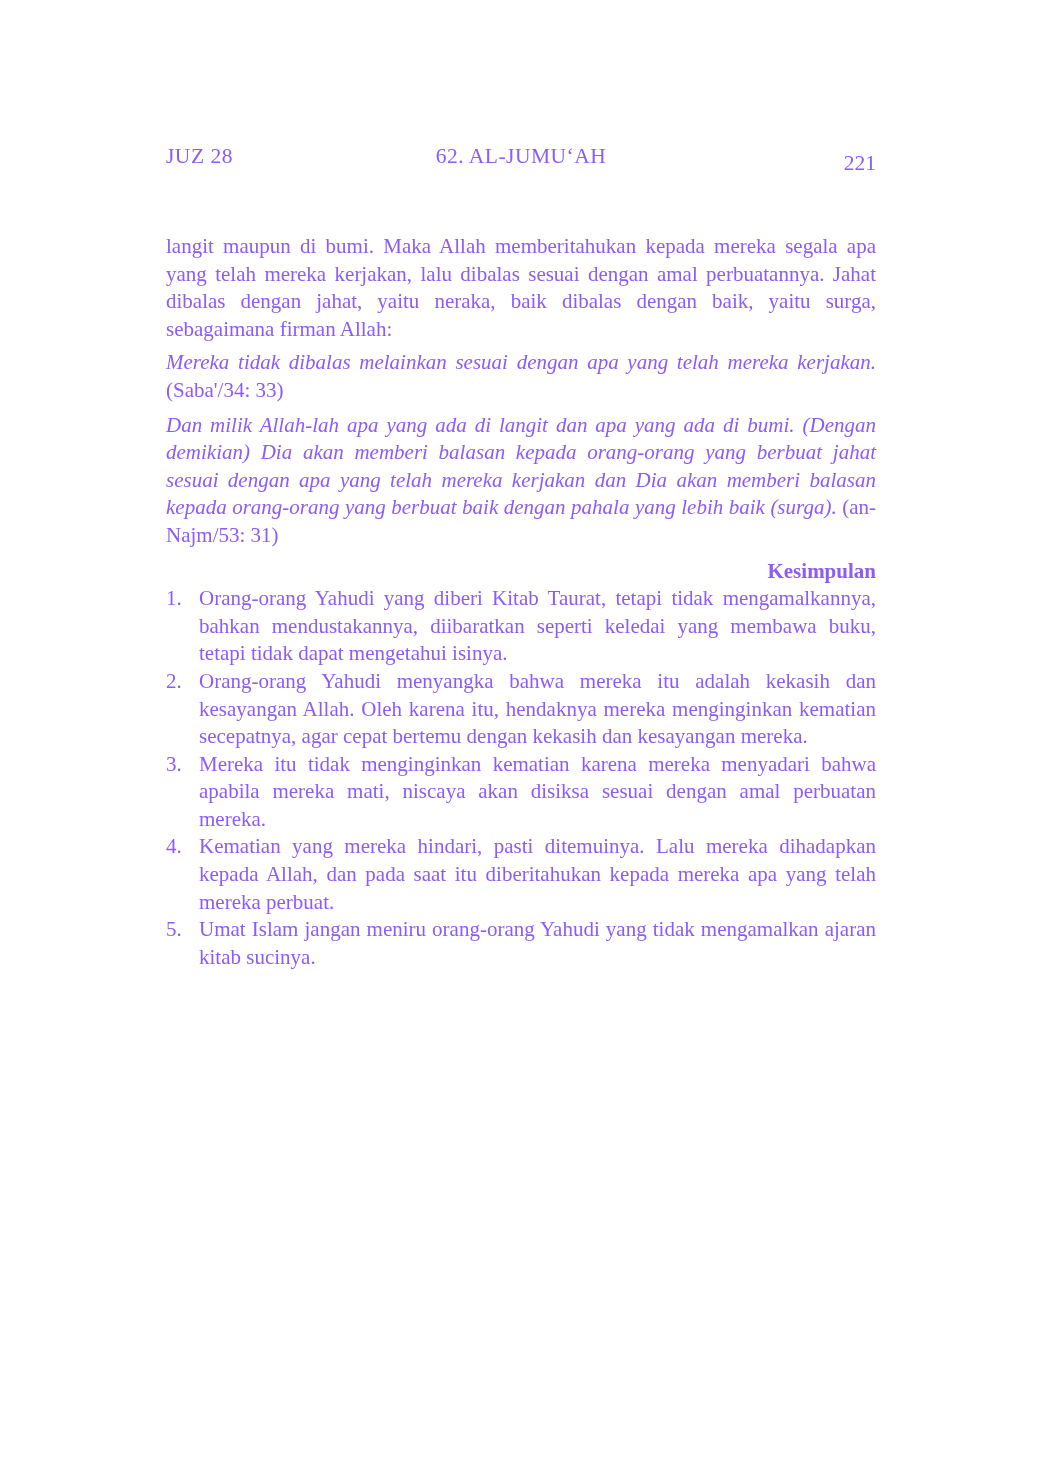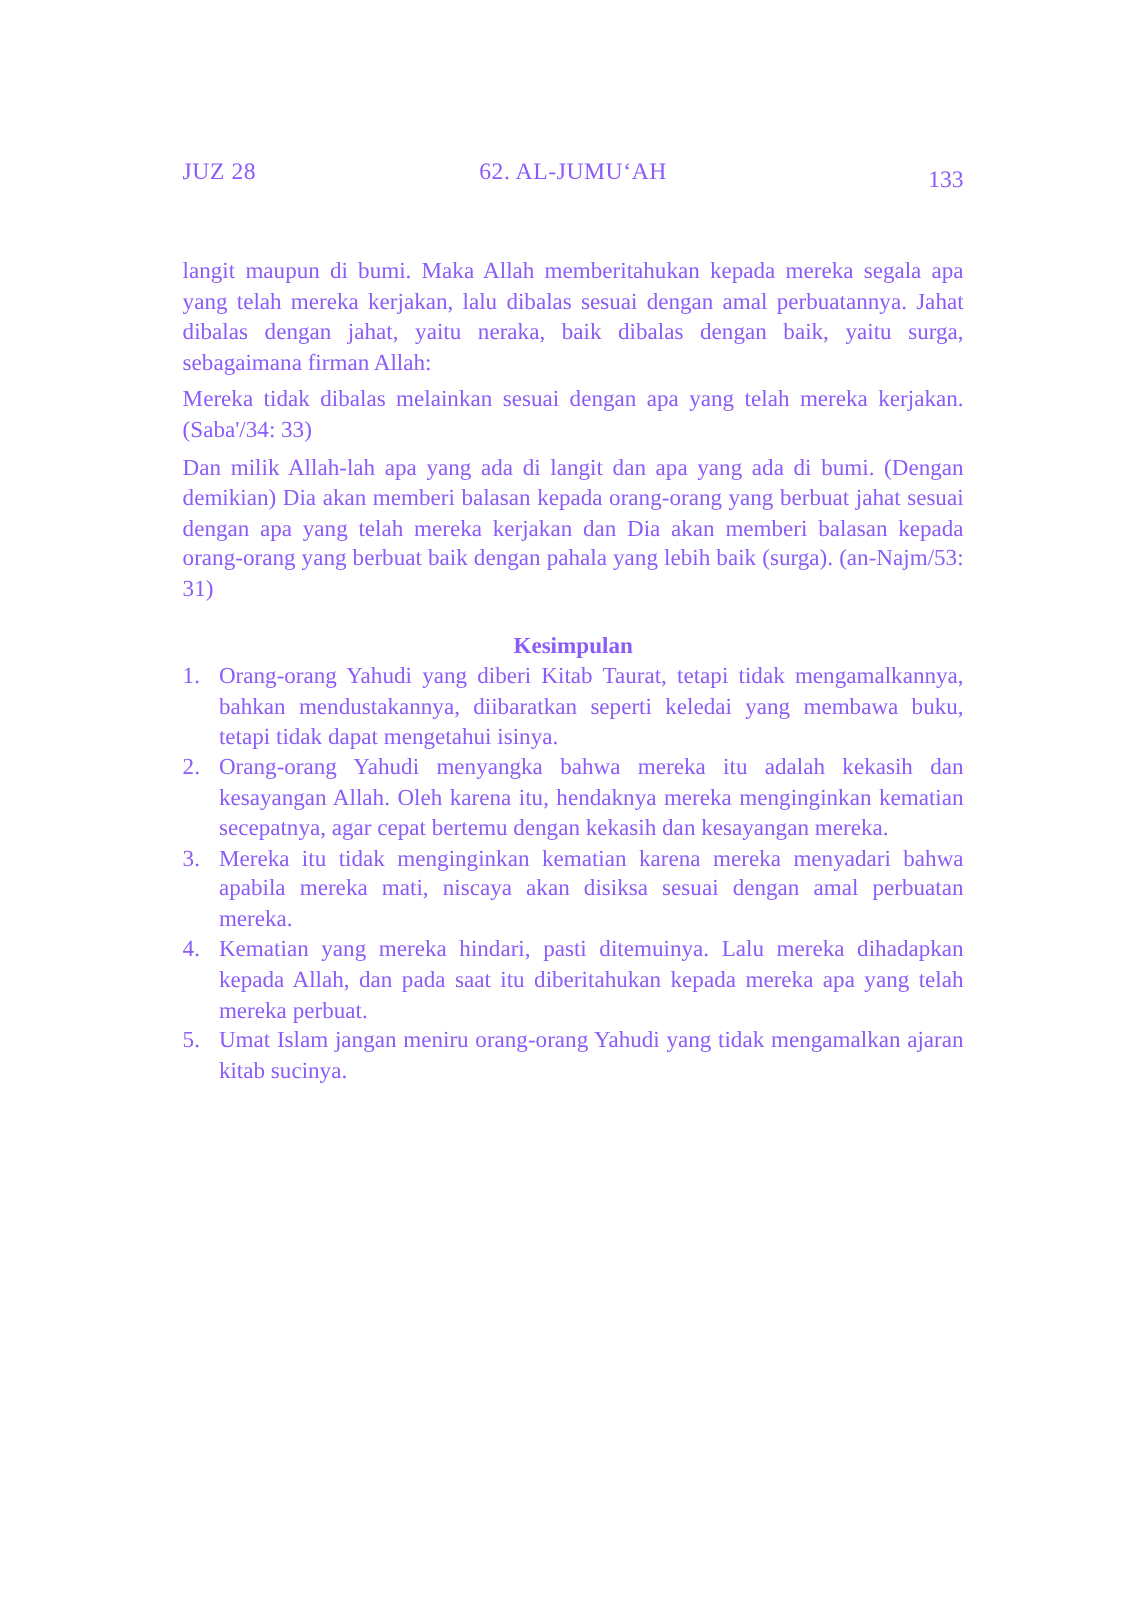--- a/index.html
+++ b/index.html
@@ -39,61 +39,61 @@
   .arabic-1 {
     margin-top: 12px;
     direction: rtl;
     text-align: center;
     font-family: "DejaVu Sans", sans-serif;
     font-weight: bold;
     font-size: 30px;
     line-height: 52px;
   }
   .trans-1 { margin-top: 6px; }
-  .italic { }
+  .italic { font-style: italic; }
   .ref { font-style: normal; }
   .firman {
     margin-top: 18px;
     text-indent: 33px;
     text-align: left;
   }
   .arabic-2 {
     margin-top: 14px;
     direction: rtl;
     text-align: justify;
     font-family: "DejaVu Sans", sans-serif;
     font-weight: bold;
     font-size: 27px;
     line-height: 56px;
   }
   .trans-2 { margin-top: 7px; }
   .conclusion-heading {
-    margin-top: 24px;
+    margin-top: 8px;
     font-weight: bold;
-    text-align: center;
+    text-align: right;
   }
   .conclusion-item {
     position: relative;
     padding-left: 33px;
   }
   .conclusion-item .num {
     position: absolute;
     left: 0;
     top: 0;
   }
 </style>
 </head>
 <body>
 
 <div class="page">
 
   <div class="header">
     <span class="juz">JUZ 28</span>
     <span class="title">62. AL-JUMU‘AH</span>
-    <span class="pagenum">133</span>
+    <span class="pagenum">221</span>
   </div>
 
   <div class="content">
 
     <div class="para-intro">langit maupun di bumi. Maka Allah memberitahukan kepada mereka segala apa yang telah mereka kerjakan, lalu dibalas sesuai dengan amal perbuatannya. Jahat dibalas dengan jahat, yaitu neraka, baik dibalas dengan baik, yaitu surga, sebagaimana firman Allah:</div>
 
 
     <div class="trans-1"><span class="italic">Mereka tidak dibalas melainkan sesuai dengan apa yang telah mereka kerjakan.</span><span class="ref"> (Saba'/34: 33)</span></div>
 
 

